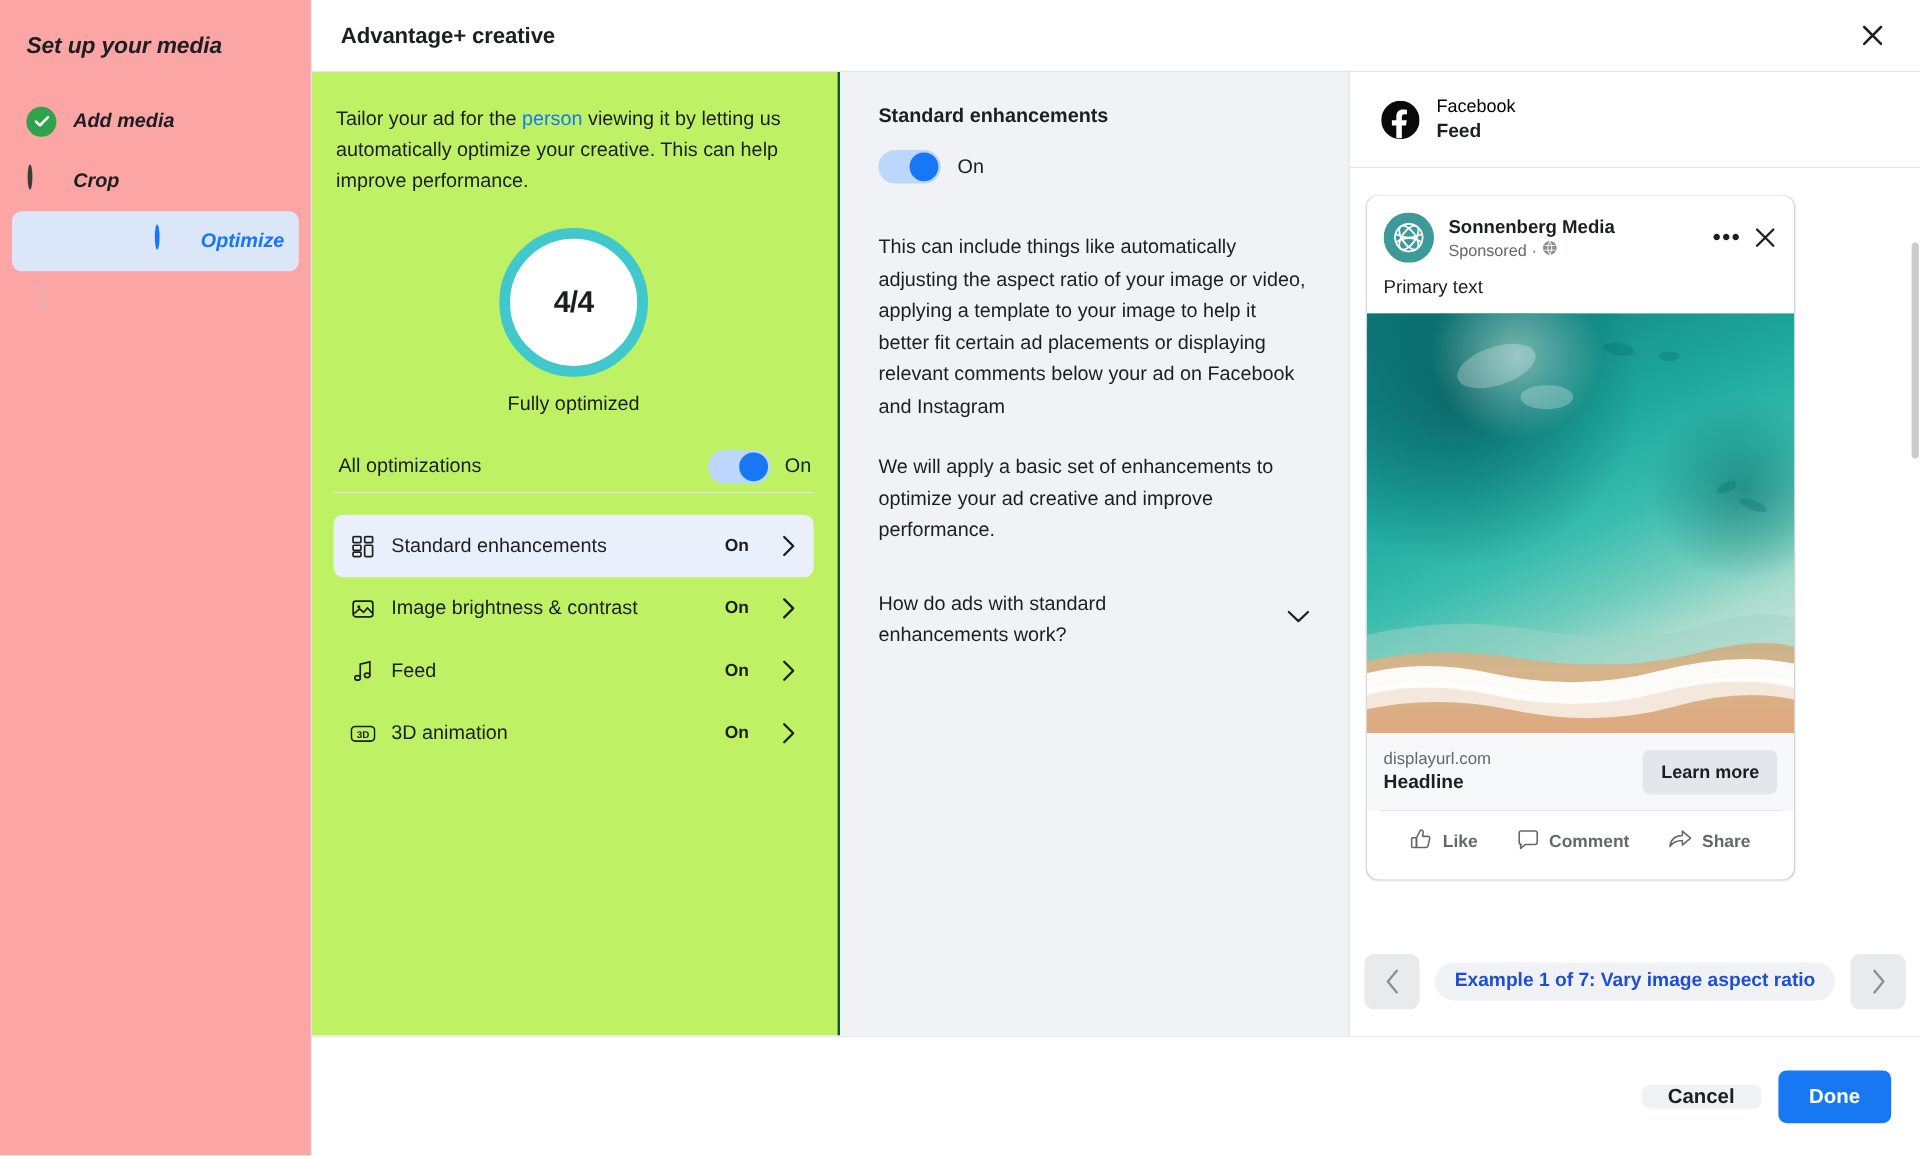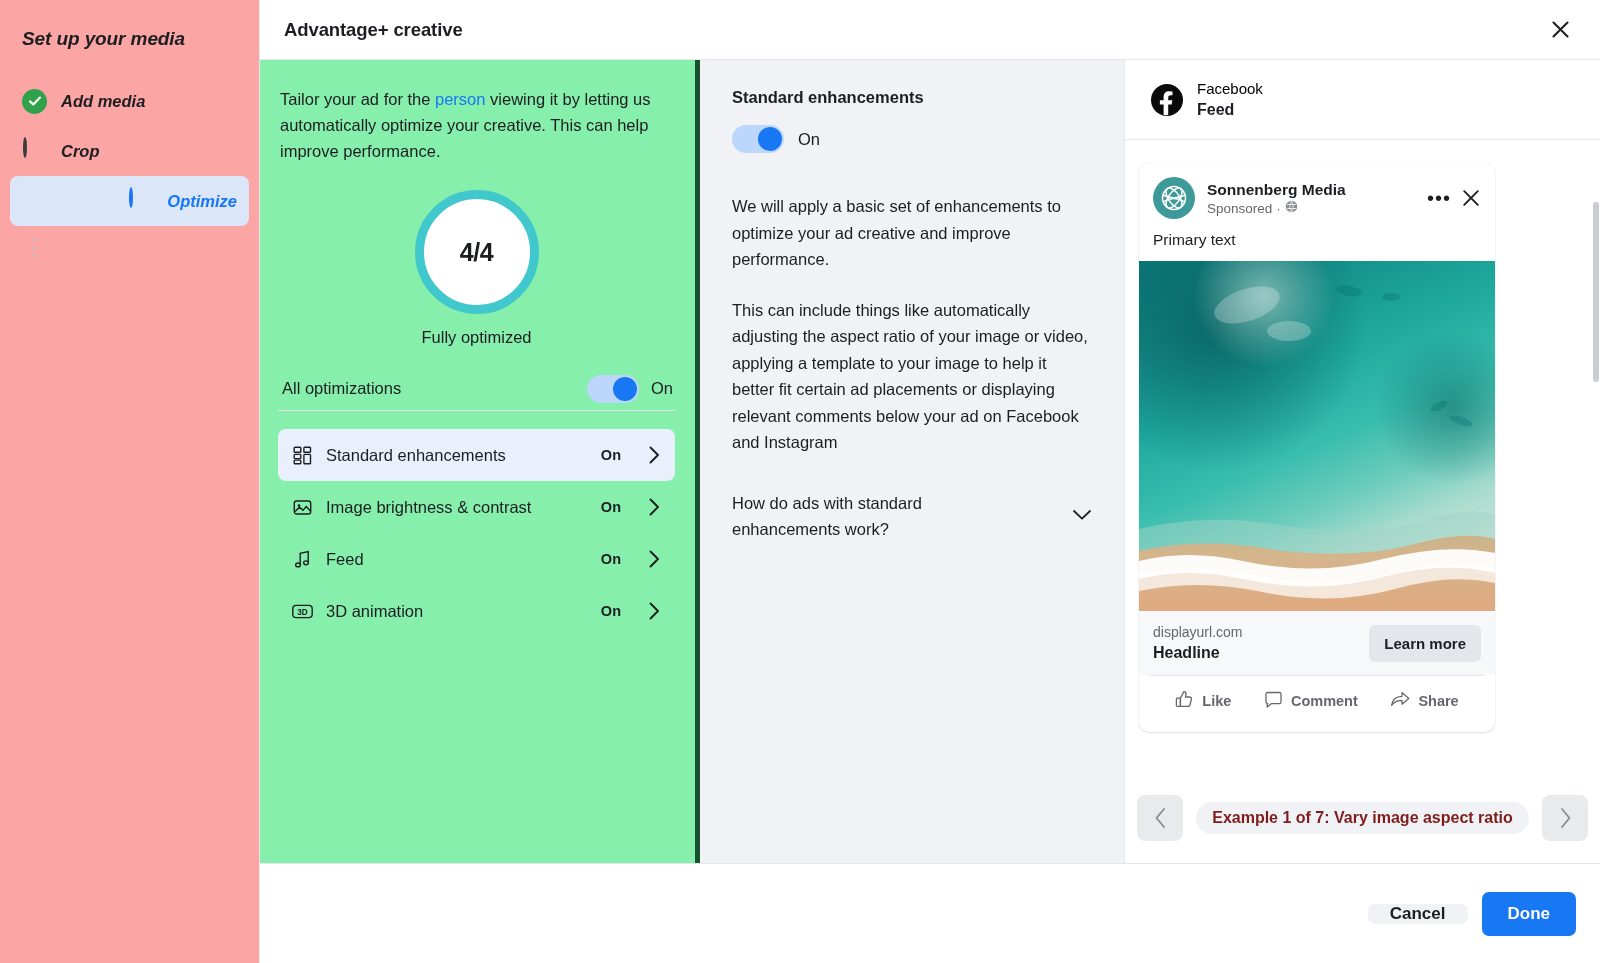--- a/index.html
+++ b/index.html
@@ -74,22 +74,22 @@
     width: 36px; height: 36px; border-radius: 50%;
     display: flex; align-items: center; justify-content: center;
     cursor: pointer; color:#1c1e21;
   }
 
   .body-row { flex: 1; display: flex; min-height: 0; }
 
   
   .col-opt {
     width: 440px; flex: 0 0 440px;
-    background: #86efac;
-    border-right: 5px solid #14532d;
+    background: #bef264;
+    border-right: 2px solid #14532d;
     padding: 26px 20px 0 18px;
     overflow: hidden;
   }
   .intro {
     font-size: 16.5px; line-height: 26px; color: #1c1e21;
     margin-bottom: 26px; padding: 0 2px;
   }
   .intro a { color:#1877f2; text-decoration:none; cursor:pointer; }
   .ring-wrap { display:flex; flex-direction:column; align-items:center; margin-bottom: 8px;}
   .ring {
@@ -206,21 +206,21 @@
     display:flex; align-items:center; gap:10px; padding: 0 12px;
     z-index: 6;
   }
   .car-btn {
     width: 46px; height:46px; border-radius:8px; background:#e9eaec;
     display:flex; align-items:center; justify-content:center; cursor:pointer;
     color:#8a8d91; flex:0 0 46px;
   }
   .car-label-wrap { flex:1; display:flex; justify-content:center; }
   .car-label {
-    font-size:16px; font-weight:bold; color:#7f1d1d;
+    font-size:16px; font-weight:bold; color:#1d4ed8;
     background:#f0f2f5; border-radius: 20px; padding: 7px 16px; white-space:nowrap;
   }
 
   
   .footer {
     height: 100px; flex:0 0 100px;
     border-top: 1px solid #e4e6eb;
     display:flex; align-items:center; justify-content:flex-end; gap:14px;
     padding: 0 24px; background:#fff;
   }
@@ -403,22 +403,22 @@
       <section class="col-detail">
         <div class="detail-title">Standard enhancements</div>
 
         <div class="detail-toggle-row">
           <span class="toggle">
               <span class="knob"></span>
             </span>
           <span class="toggle-state">On</span>
         </div>
 
+        <p class="detail-p">This can include things like automatically adjusting the aspect ratio of your image or video, applying a template to your image to help it better fit certain ad placements or displaying relevant comments below your ad on Facebook and Instagram</p>
         <p class="detail-p">We will apply a basic set of enhancements to optimize your ad creative and improve performance.</p>
-        <p class="detail-p">This can include things like automatically adjusting the aspect ratio of your image or video, applying a template to your image to help it better fit certain ad placements or displaying relevant comments below your ad on Facebook and Instagram</p>
 
         <div class="accordion">
           <span class="accordion-label">How do ads with standard enhancements work?</span>
           <span>
             <svg width="20" height="12" viewBox="0 0 20 12">
                 <path d="M2 2 L10 9.6 L18 2" fill="none" stroke="#1c1e21" stroke-width="1.8" stroke-linecap="round" stroke-linejoin="round"></path>
               </svg>
           </span>
         </div>
       </section>

